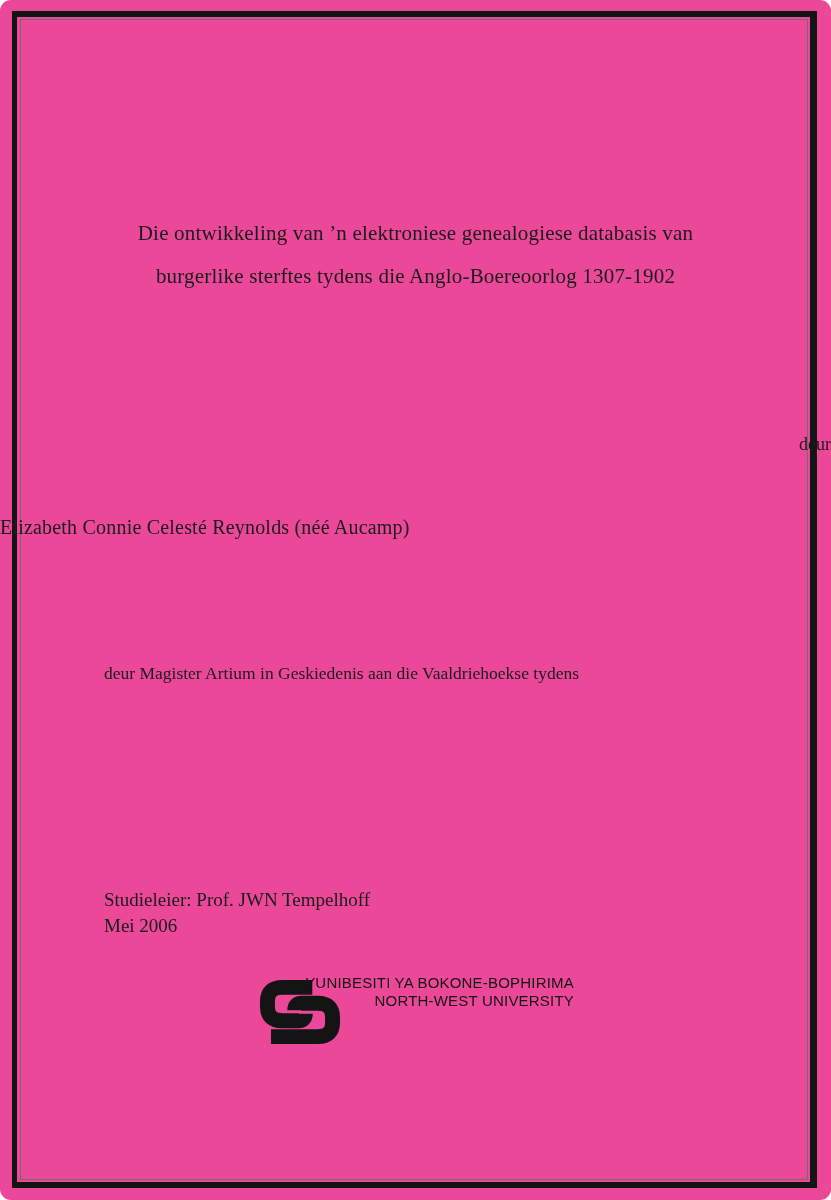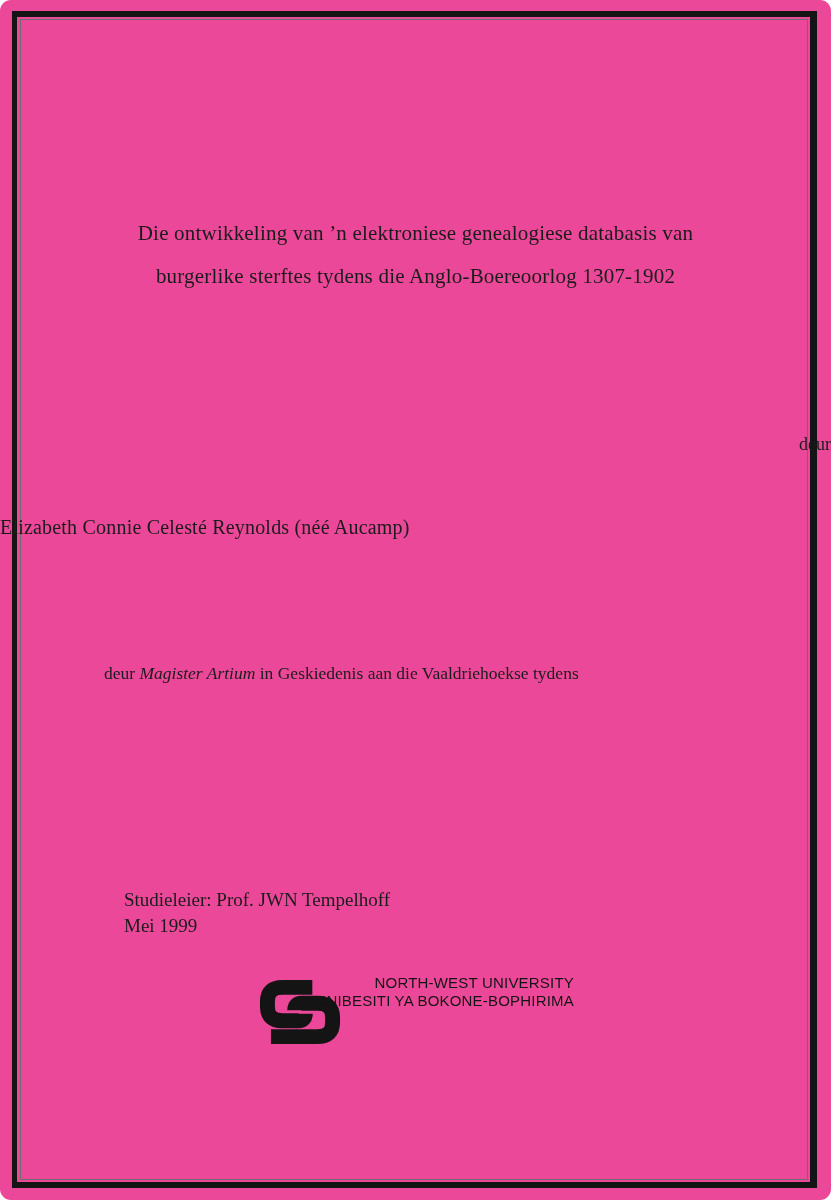--- a/index.html
+++ b/index.html
@@ -71,30 +71,28 @@
     line-height: 24px;
   }
   .statement .justified {
     text-align: justify;
     text-align-last: justify;
   }
   .statement .normal {
     text-align: left;
   }
   .statement .italic {
-    font-style: italic;
   }
 
   .supervisor-block {
     position: absolute;
     top: 887px;
     left: 104px;
     font-size: 19px;
     line-height: 26px;
-    margin-left: 20px;
   }
 
   .logo {
     position: absolute;
     top: 970px;
     left: 256px;
     width: 318px;
     height: 86px;
   }
   .logo-mark {
@@ -132,27 +130,27 @@
   <div class="byline">deur</div>
 
   <div class="author">Elizabeth Connie Celesté Reynolds (néé Aucamp)</div>
 
   <div class="statement">
     <div class="normal"><span>deur </span><span class="italic">Magister Artium</span><span> in Geskiedenis aan die Vaaldriehoekse tydens</span></div>
   </div>
 
   <div class="supervisor-block">
     <div>Studieleier: Prof. JWN Tempelhoff</div>
-    <div>Mei 1999</div>
+    <div>Mei 2006</div>
   </div>
 
   <div class="logo">
     <svg class="logo-mark" width="88" height="76" viewBox="0 0 100 84" aria-hidden="true">
       <path d="M 64 14 H 30 Q 13 14 13 30 V 36 Q 13 52 30 52 H 48 Q 56 52 56 44" fill="none" stroke="#141414" stroke-width="17" stroke-linecap="butt"></path>
       <path d="M 17 70 H 70 Q 87 70 87 54 V 48 Q 87 32 70 32 H 52 Q 44 32 44 40" fill="none" stroke="#141414" stroke-width="17" stroke-linecap="butt"></path>
     </svg>
     <div class="logo-text">
+      <div>YUNIBESITI YA BOKONE-BOPHIRIMA</div>
       <div>NORTH-WEST UNIVERSITY</div>
-      <div>YUNIBESITI YA BOKONE-BOPHIRIMA</div>
     </div>
   </div>
 
 </div>
 
 </body></html>

